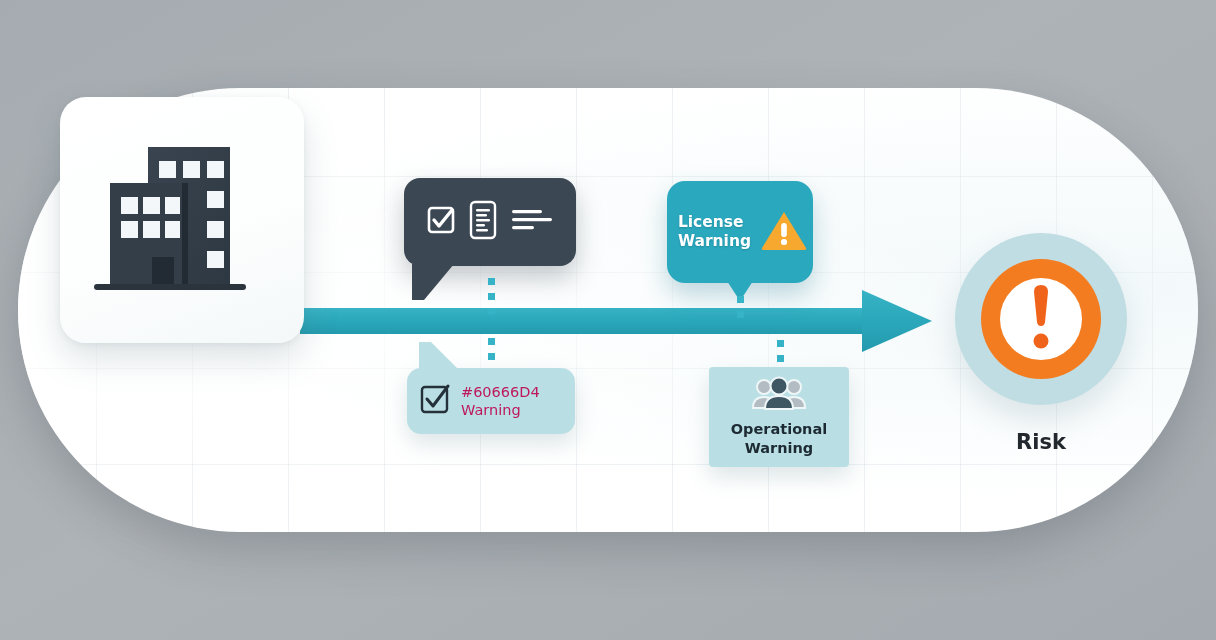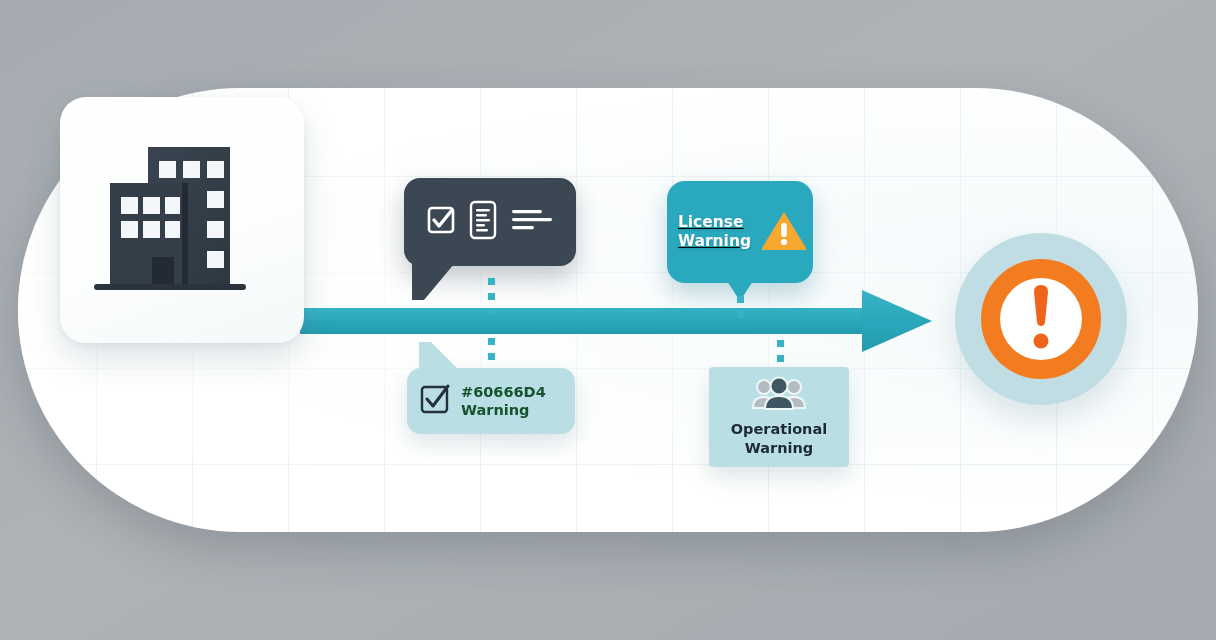--- a/index.html
+++ b/index.html
@@ -120,21 +120,20 @@
   }
   .teal-inner {
     position: absolute;
     inset: 0;
     display: flex;
     align-items: center;
     justify-content: center;
     gap: 9px;
     padding-left: 6px;
     box-sizing: border-box;
-    text-decoration: underline;
   }
   .teal-label {
     color: #ffffff;
     font-size: 15.5px;
     font-weight: 700;
     line-height: 1.22;
     text-shadow: 0 1px 2px rgba(0,60,70,0.25);
   }
 
   
@@ -161,23 +160,23 @@
   .light-inner {
     position: absolute;
     inset: 0;
     display: flex;
     align-items: center;
     gap: 10px;
     padding-left: 12px;
     box-sizing: border-box;
   }
   .light-label {
-    color: #14532d;
+    color: #be185d;
     font-size: 14.5px;
-    font-weight: 700;
+    font-weight: 400;
     line-height: 1.25;
   }
 
   
   .callout-ops {
     position: absolute;
     left: 709px;
     top: 367px;
     width: 140px;
     height: 100px;
@@ -378,14 +377,15 @@
   <div class="risk-circle">
     <span style="position:absolute; left:22px; top:22px;">
       <svg width="128" height="128" viewBox="0 0 128 128">
         <circle cx="64" cy="64" r="60" fill="#f47c20"></circle>
         <circle cx="64" cy="64" r="41" fill="#ffffff"></circle>
         <path d="M64 30 q7 0 7 7 l-3 30 q-0.5 4 -4 4 q-3.5 0 -4 -4 l-3 -30 q0 -7 7 -7 z" fill="#f0631a"></path>
         <circle cx="64" cy="86" r="7.5" fill="#f0631a"></circle>
       </svg>
     </span>
   </div>
+  <div class="risk-label">Risk</div>
 
 </div>
 
 </body></html>

